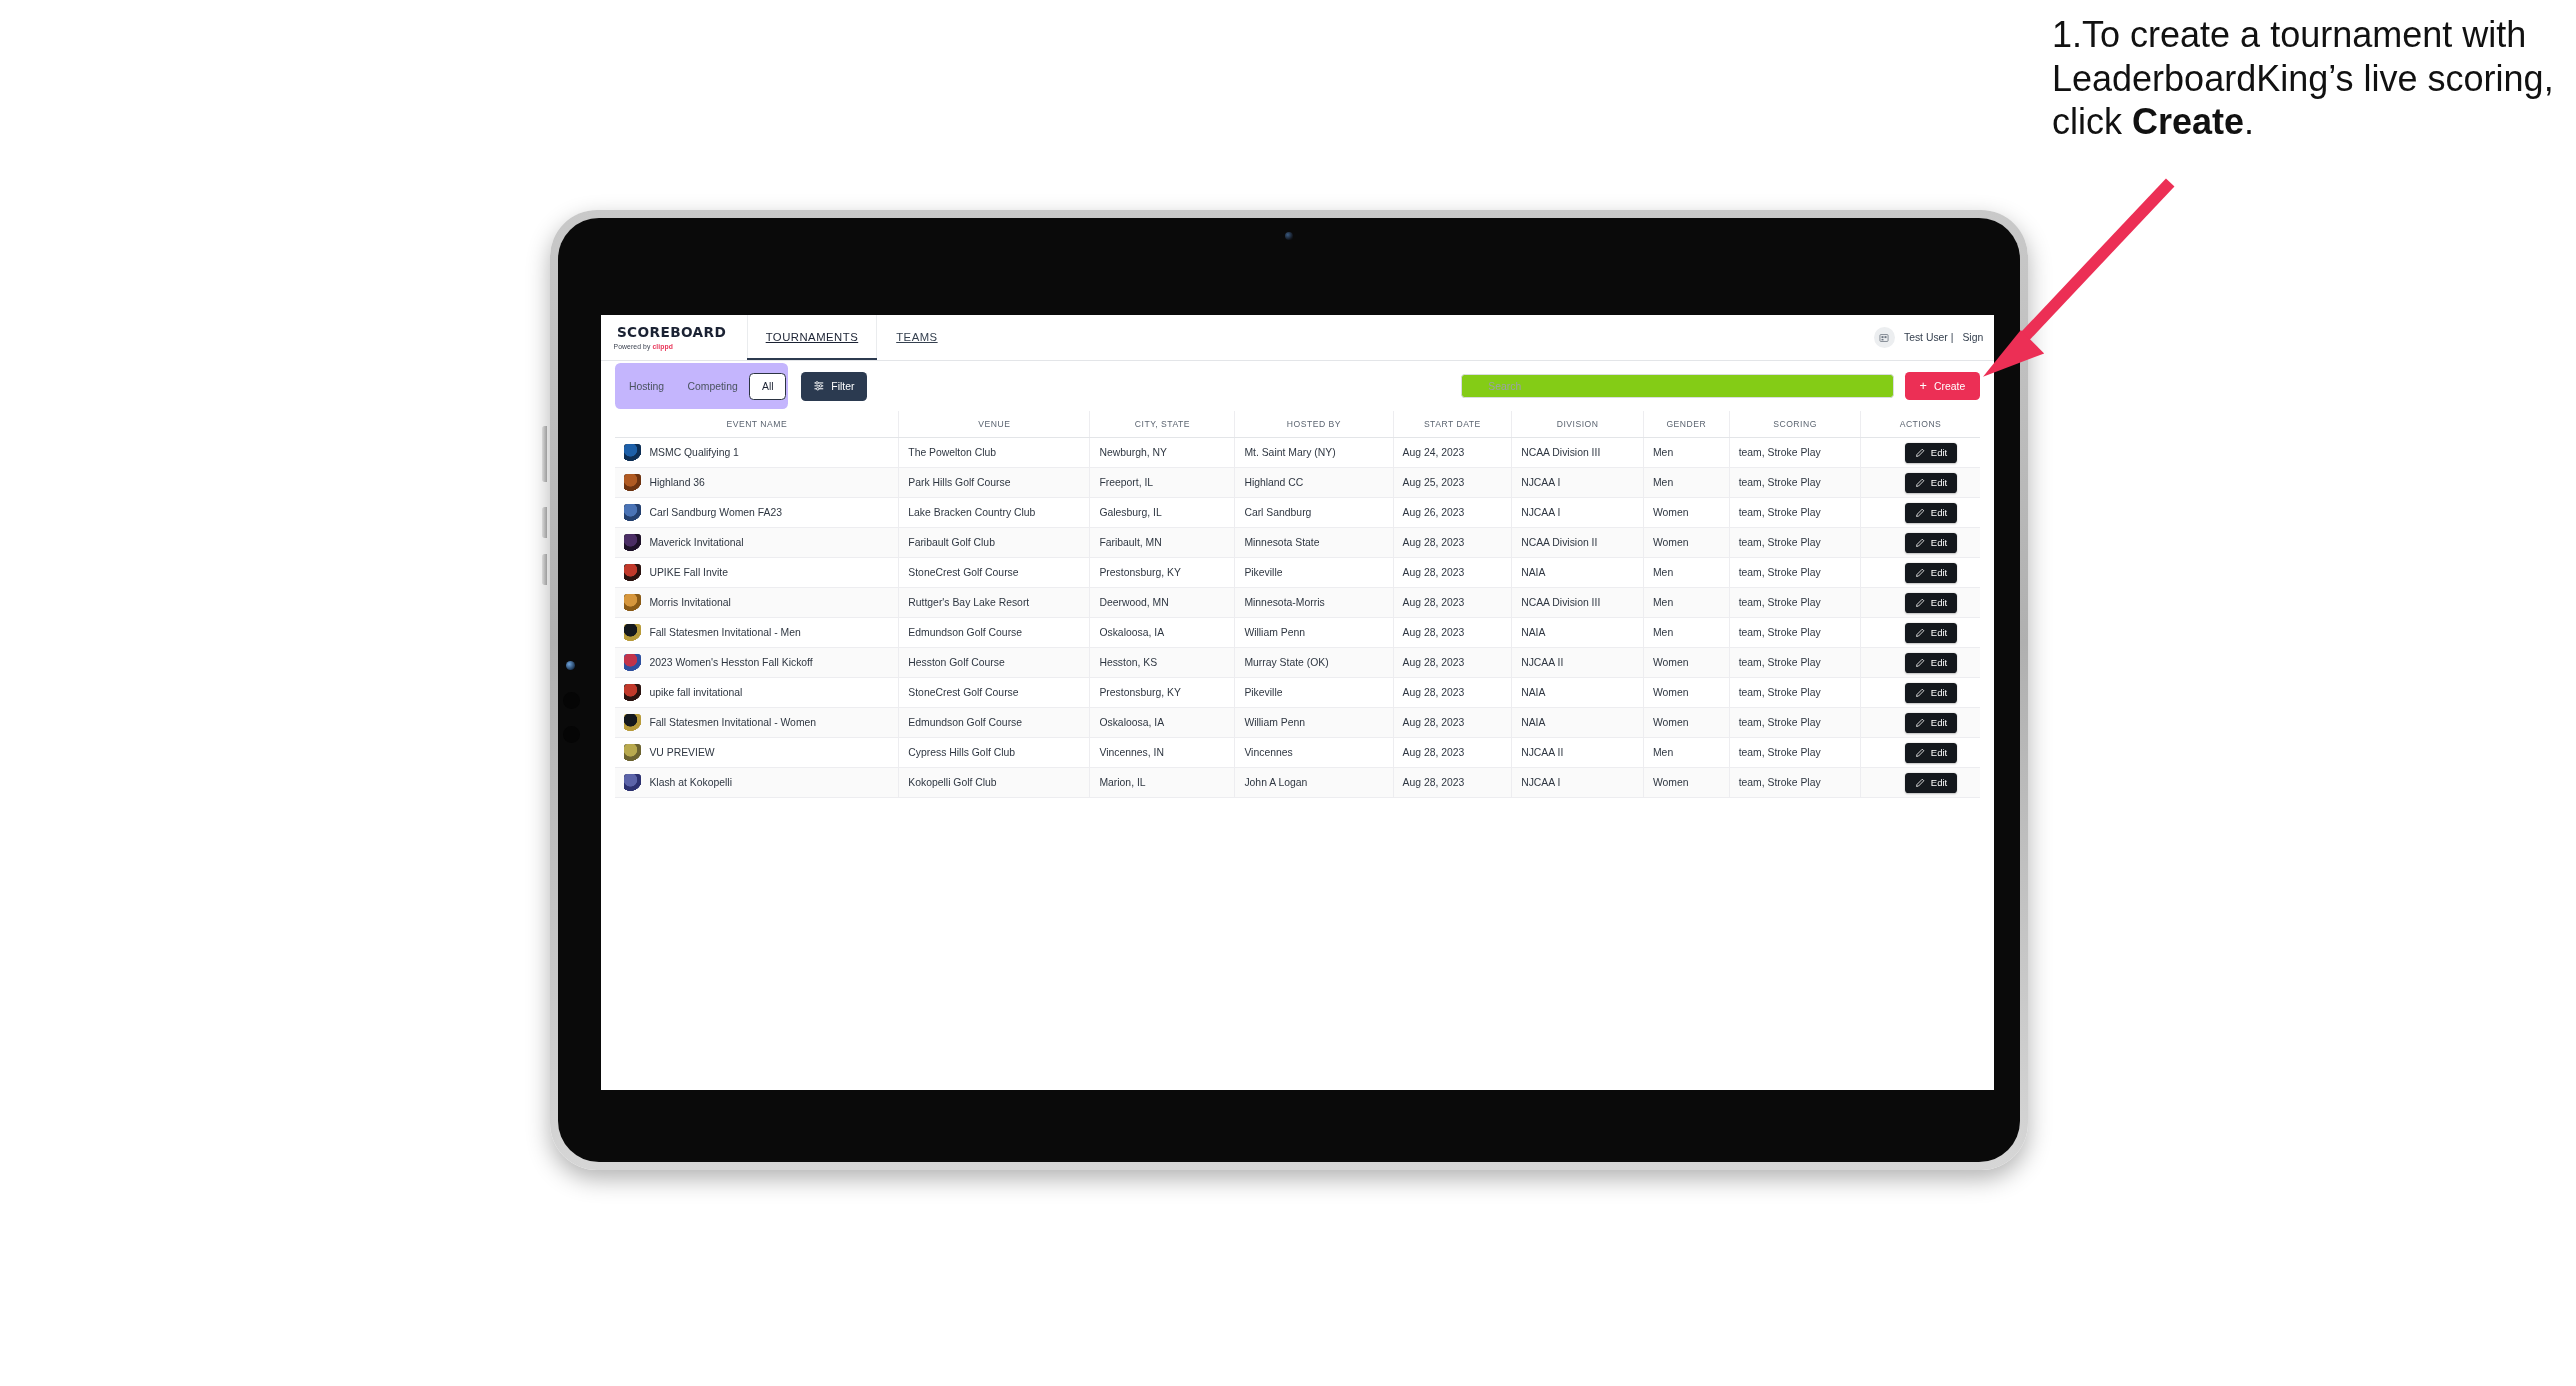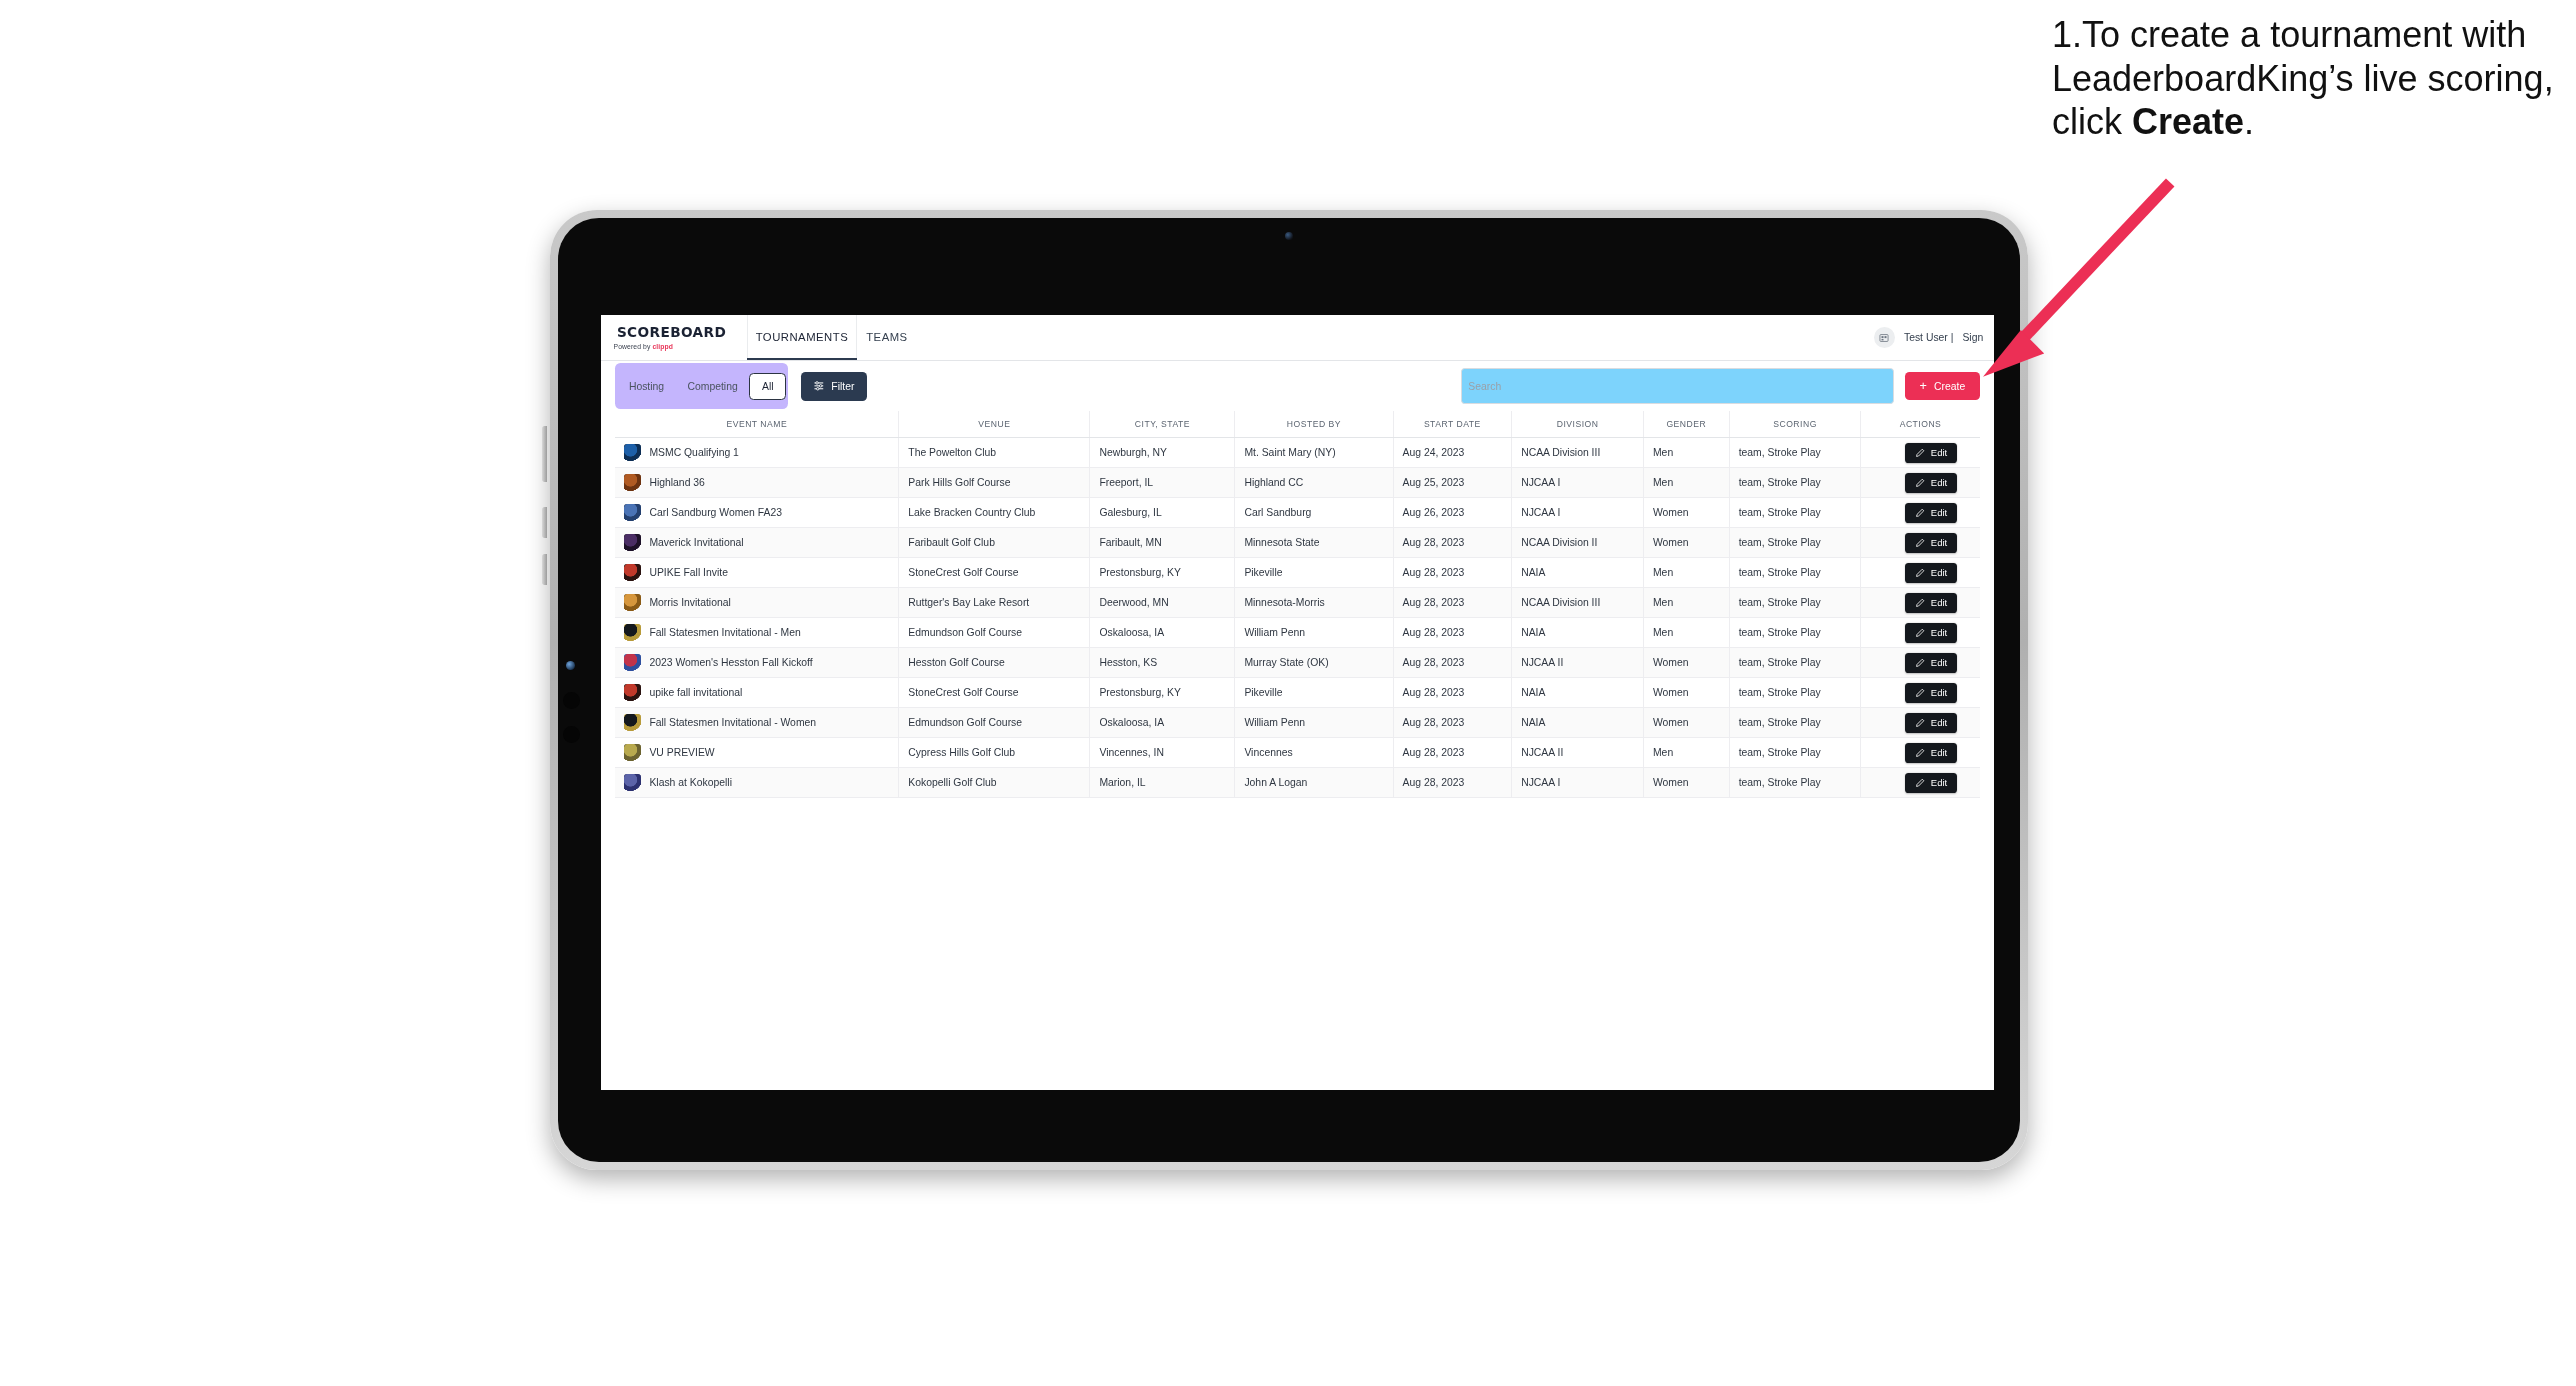--- a/index.html
+++ b/index.html
@@ -75,24 +75,25 @@
     font-family: "DejaVu Sans", sans-serif;
     font-weight: 700; font-size: 14.4px; letter-spacing: 0.4px;
     color: #1b2233; line-height: 1;
     transform: scaleX(.95);
   }
   .brand-sub { font-size: 6.8px; color: #3c4250; margin-top: 2.7px; letter-spacing: 0.1px;}
   .brand-sub .clippd { color: #e8375a; font-weight: 700; }
 
   .navtabs { display: flex; align-items: stretch; }
   .navtab {
-    display: flex; align-items: center; padding: 0 9px;
+    display: flex; align-items: center; padding: 0 19px;
     font-size: 11.3px; letter-spacing: 0.5px; color: #35404f;
     cursor: pointer; border-bottom: 2.7px solid transparent;
     position: relative;
+    text-decoration: underline;
   }
   .navtab.active {
     color: #1b2233;
     border-bottom-color: #2c3a4f;
     box-shadow: -0.9px 0 0 #e8eaed inset, 0.9px 0 0 #e8eaed inset;
   }
   .topbar-right {
     margin-left: auto; display: flex; align-items: center;
     gap: 9px; padding-right: 10.8px;
   }
@@ -121,24 +122,24 @@
     height: 27px;
   }
   .filter-btn {
     display: flex; align-items: center; gap: 6.3px;
     background: #2b3a50; color: #fff; border: none;
     height: 29px; padding: 0 12.6px; border-radius: 4.5px;
     font-size: 10.4px; cursor: pointer; font-family: Liberation Sans, sans-serif;
   }
   .search-wrap { margin-left: auto; display: flex; align-items: center; gap: 10.8px; }
   .search-input {
-    width: 433px; height: 36px;
+    width: 433px; height: 24px;
     border: 0.9px solid #d9dce0; border-radius: 3.6px;
-    padding: 0 6px; font-size: 10.4px; color: #333;
-    font-family: inherit; background: #7dd3fc;
+    padding: 0 26px; font-size: 10.4px; color: #333;
+    font-family: inherit; background: #84cc16;
   }
   .search-input::placeholder { color: #9aa0a8; }
   .create-btn {
     display: flex; align-items: center; gap: 7.2px;
     background: #ec2f55; color: #fff; border: none;
     height: 28px; padding: 0 14.4px; border-radius: 4.5px;
     font-size: 10.4px; cursor: pointer; font-family: inherit;
   }
   .create-btn .plus { font-size: 12.6px; line-height: 1; }
 

